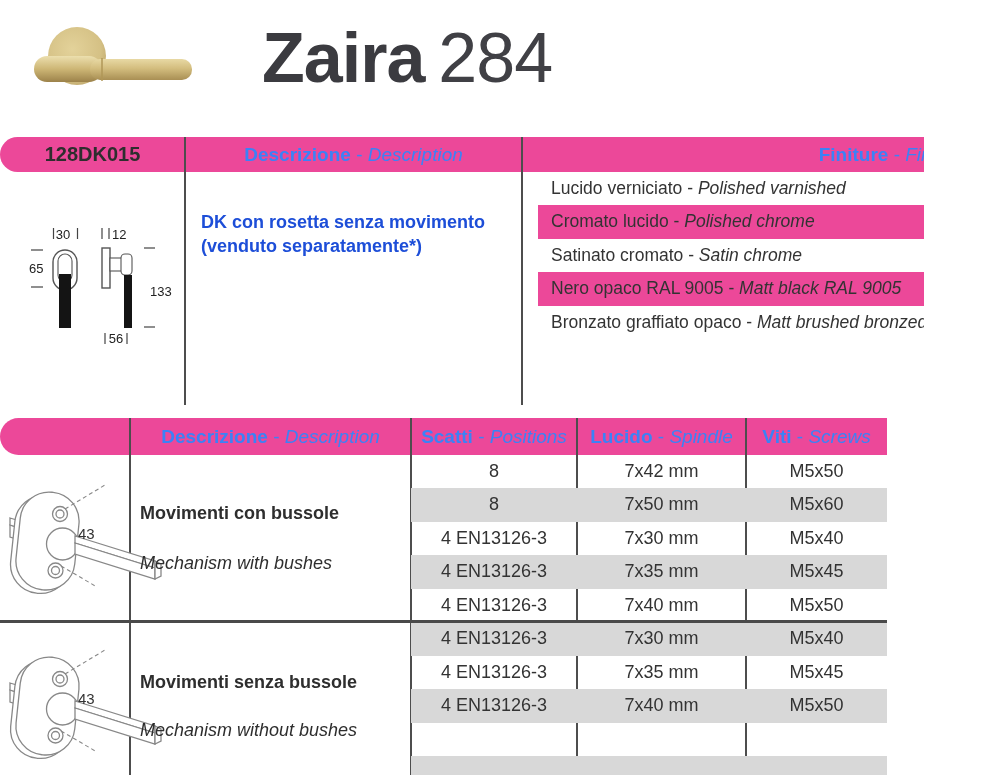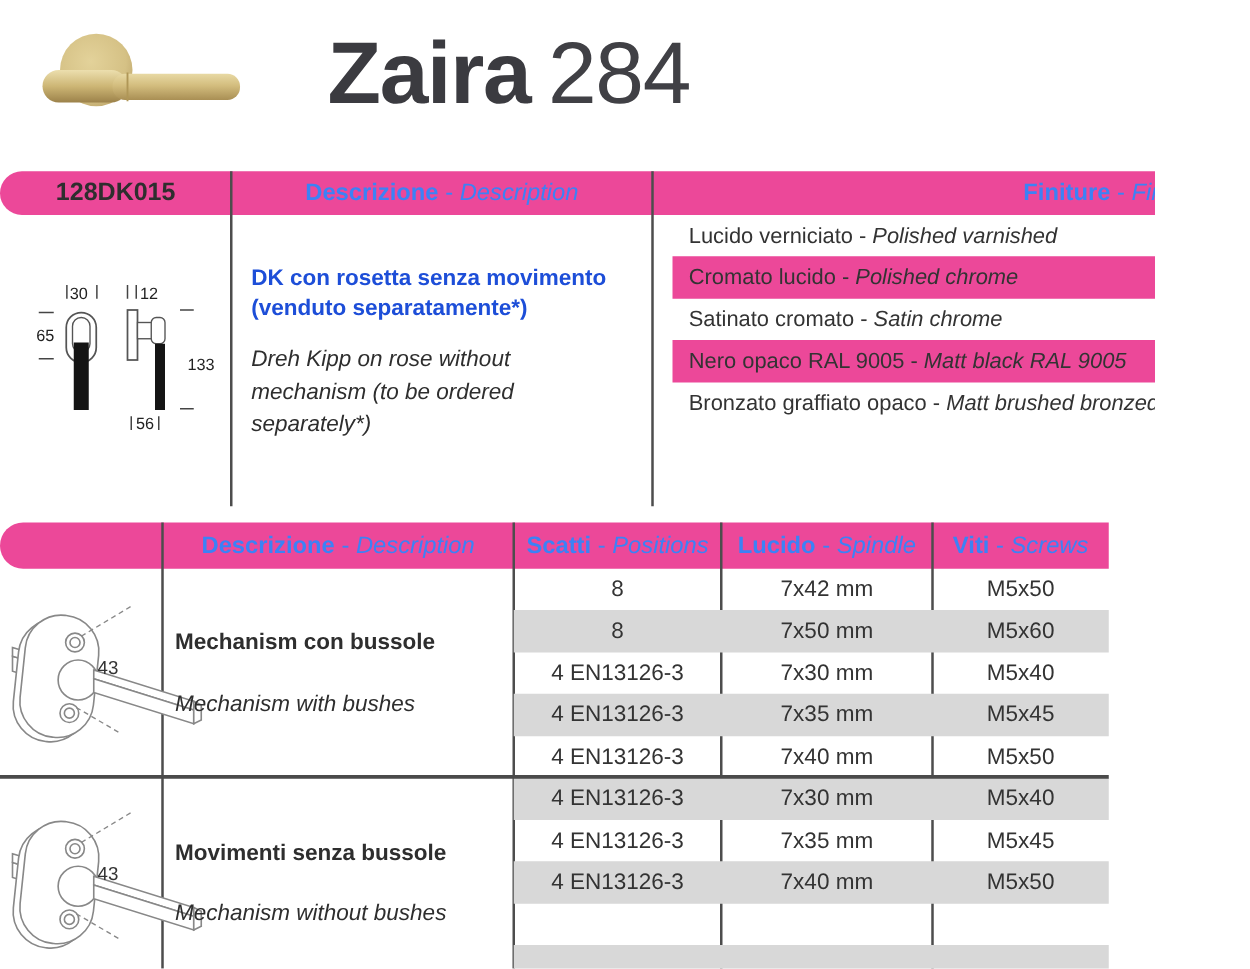--- a/index.html
+++ b/index.html
@@ -130,23 +130,20 @@
       <text x="94" y="19">12</text>
       <text x="11" y="53">65</text>
       <text x="132" y="76">133</text>
       <text x="98" y="123" text-anchor="middle">56</text>
     </g>
   </svg>
 
   <div class="abs desc-block">
     <div class="p1">DK con rosetta senza movimento
 (venduto separatamente*)</div>
-    <div class="p2">Dreh Kipp on rose without
-mechanism (to be ordered
-separately*)</div>
   </div>
 
   <div class="abs fin-row" style="top:172px">
     <span>Lucido verniciato</span><span> - </span><span class="i">Polished varnished</span>
   </div>
   <div class="abs fin-row band" style="top:205.4px">
     <span>Cromato lucido</span><span> - </span><span class="i">Polished chrome</span>
   </div>
   <div class="abs fin-row" style="top:238.8px">
     <span>Satinato cromato</span><span> - </span><span class="i">Satin chrome</span>
@@ -245,21 +242,21 @@
       <polygon points="70,71 150,96 150,103 70,78"></polygon>
       <polygon points="70,78 150,103 150,114 70,89"></polygon>
       <polygon points="150,96 156,99 156,111 150,114"></polygon>
     </g>
     <g stroke="#888" stroke-width="1.1" stroke-dasharray="4 3">
       <line x1="60" y1="44" x2="100" y2="20"></line>
       <line x1="56" y1="101" x2="92" y2="122"></line>
     </g>
     <text x="73" y="74" font-size="15" fill="#333">43</text>
   </svg>
-  <div class="abs mech-label-b" style="top:503px">Mechanism con bussole</div>
+  <div class="abs mech-label-b" style="top:503px">Movimenti con bussole</div>
   <div class="abs mech-label-i" style="top:553px">Mechanism  with bushes</div>
 
   <svg class="abs" style="left:5px;top:630px" width="160" height="135" viewBox="0 0 160 135">
     <g stroke="#888" stroke-width="1.3" fill="#fff">
       <polygon points="5,60 38,70 38,82 5,72"></polygon>
       <polygon points="5,53 38,63 38,70 5,60"></polygon>
       <g transform="rotate(6 42 76)">
         <rect x="8" y="31" width="59" height="98" rx="29"></rect>
         <rect x="13" y="27" width="59" height="98" rx="29"></rect>
       </g>

